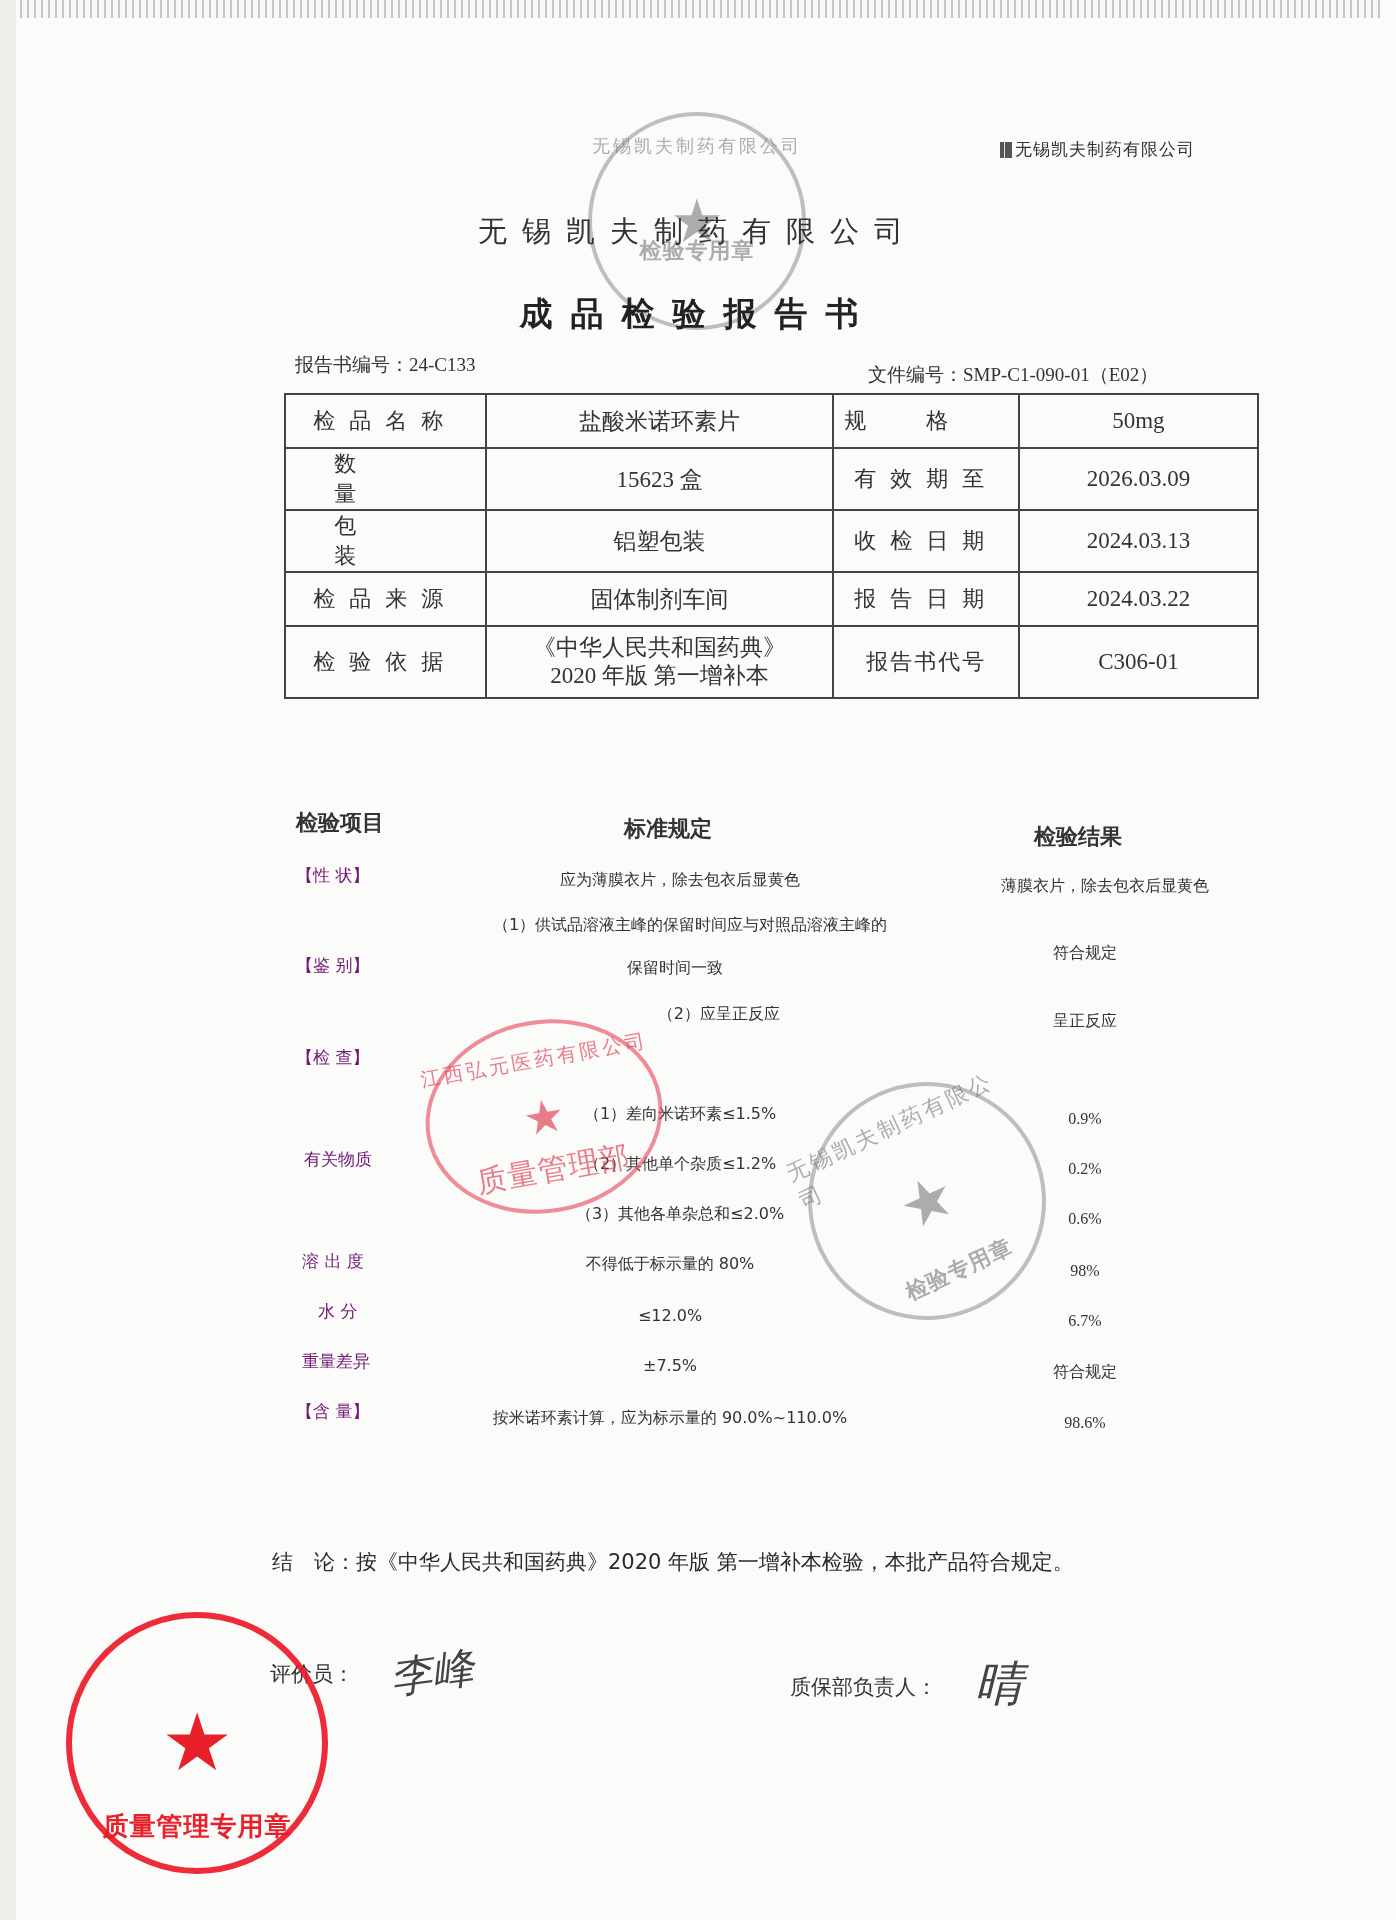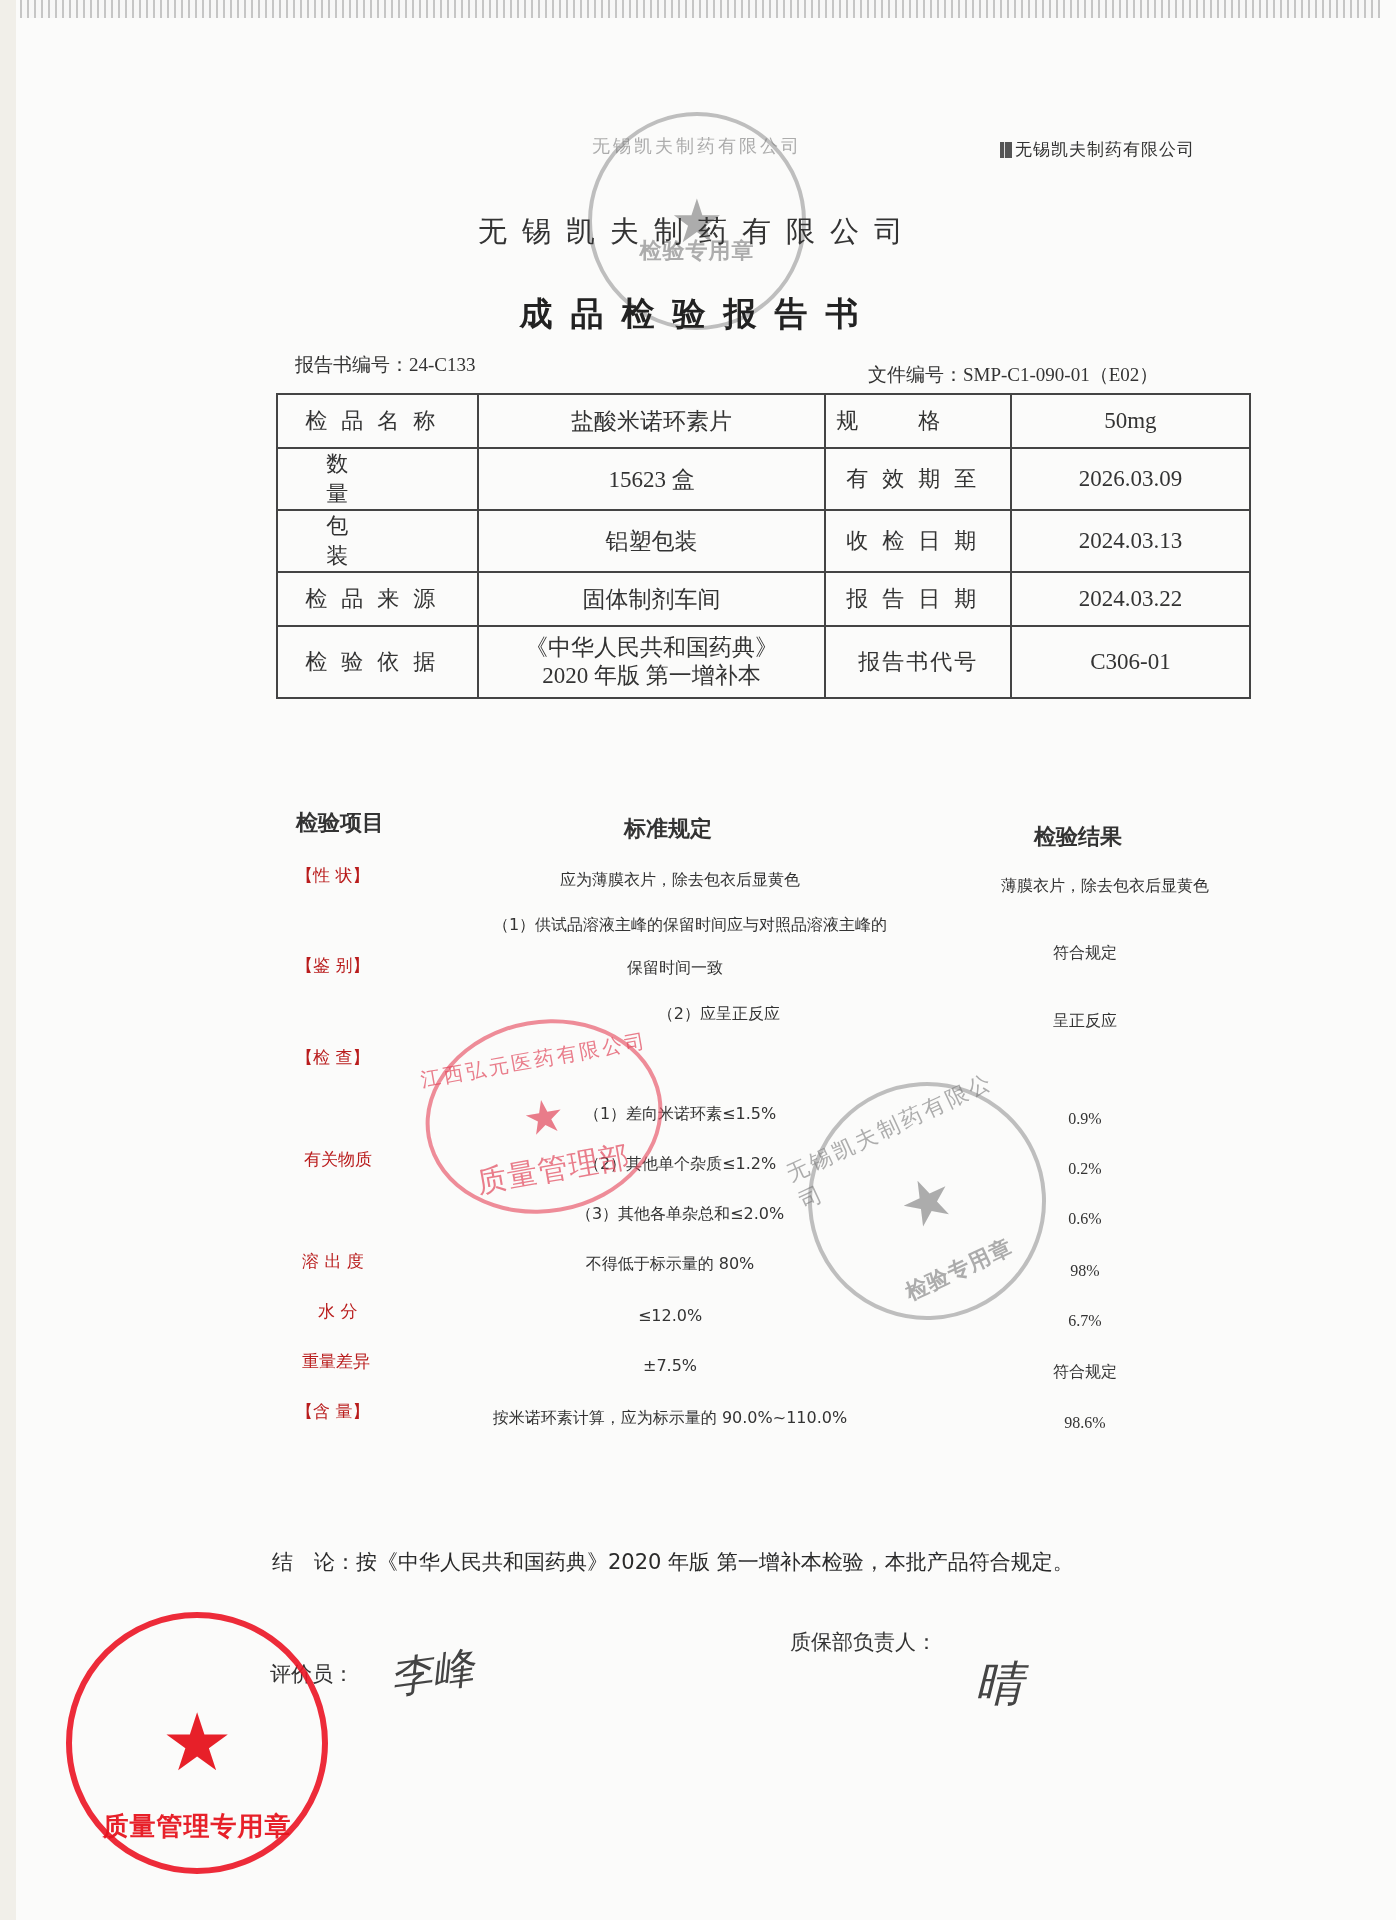--- a/index.html
+++ b/index.html
@@ -17,31 +17,31 @@
   .left-edge { position:absolute; left:0; top:0; width:16px; height:1920px; background:#f1efe9; }
   .abs { position:absolute; }
   .logo-line { left:1000px; top:138px; font-size:17px; font-family:"DejaVu Sans","Liberation Sans",sans-serif; color:#333; letter-spacing:1px; display:flex; align-items:center; }
   .logo-mark { display:inline-block; width:12px; height:16px; background:linear-gradient(90deg,#555 0 4px,#ddd 4px 5px,#555 5px 12px); margin-right:3px; }
   .company { left:0; width:1396px; top:212px; text-align:center; font-size:29px; letter-spacing:15px; font-family:"DejaVu Sans","Liberation Sans",sans-serif; color:#333; }
   .title { left:0; width:1396px; top:292px; text-align:center; font-size:33px; font-weight:bold; letter-spacing:18px; font-family:"DejaVu Sans","Liberation Sans",sans-serif; color:#222; }
   .meta { font-size:19px; font-family:"Liberation Serif","DejaVu Serif",serif; color:#333; }
   .report-no { left:295px; top:352px; }
   .file-no { left:868px; top:362px; }
   table.info {
-    position:absolute; left:276px; top:393px; width:975px; border-collapse:collapse;
+    position:absolute; left:284px; top:393px; width:975px; border-collapse:collapse;
     font-size:22px; color:#333;
   }
   table.info td { border:2px solid #444; text-align:center; height:52px; padding:0 6px; }
   table.info td.lab { font-family:"DejaVu Sans","Liberation Sans",sans-serif; letter-spacing:14px; }
   table.info td.lab2 { font-family:"DejaVu Sans","Liberation Sans",sans-serif; letter-spacing:10px; }
   table.info td.val { font-family:"Liberation Serif","DejaVu Serif",serif; font-size:23px; }
   table.info tr.tall td { height:70px; line-height:28px; }
   .c1 { width:190px; } .c2 { width:345px;border-radius:14px; } .c3 { width:175px; } .c4 { width:230px; }
   .hdr { font-size:22px; font-weight:bold; font-family:"DejaVu Sans","Liberation Sans",sans-serif; color:#333; }
-  .item { font-size:17px; font-family:"DejaVu Sans","Liberation Sans",sans-serif; color:#b91c1c; }
+  .item { font-size:17px; font-family:"DejaVu Sans","Liberation Sans",sans-serif; color:#701a75; }
   .std { font-size:16px; font-family:"DejaVu Sans","Liberation Sans",sans-serif; color:#333; text-align:center; }
   .res { font-size:16px; font-family:"Liberation Serif","DejaVu Serif",serif; color:#333; text-align:center; width:200px; }
   .conclusion { left:272px; top:1548px; font-size:21px; font-family:"DejaVu Sans","Liberation Sans",sans-serif; color:#2a2a2a; }
   .sig-label { font-size:21px; font-family:"DejaVu Sans","Liberation Sans",sans-serif; color:#333; }
   .stamp { position:absolute; border-radius:50%; display:flex; align-items:center; justify-content:center; flex-direction:column; font-family:"DejaVu Sans","Liberation Sans",sans-serif; }
   .stamp-grey { border:4px solid rgba(140,140,140,.55); color:rgba(120,120,120,.6); }
   .stamp-pink { border:4px solid rgba(230,80,100,.65); color:rgba(225,70,90,.7); }
   .stamp-red { border:6px solid rgba(235,20,35,.9); color:rgba(230,20,30,.95); }
   .star { font-size:60px; line-height:60px; }
   .stamp-ring { font-size:18px; position:absolute; top:18px; letter-spacing:3px; }
@@ -165,19 +165,19 @@
   <span class="star">★</span>
   <span class="stamp-bottom">检验专用章</span>
 </div>
 
 <div class="abs conclusion">
   <span>结　论：</span><span>按《中华人民共和国药典》2020 年版 第一增补本检验，本批产品符合规定。</span>
 </div>
 
 <div class="abs sig-label" style="left:270px;top:1660px;">评价员：</div>
 <div class="abs sig" style="left:390px;top:1645px;transform:rotate(-8deg);">李峰</div>
-<div class="abs sig-label" style="left:790px;top:1628px;text-align:right;">质保部负责人：</div>
+<div class="abs sig-label" style="left:790px;top:1673px;text-align:right;">质保部负责人：</div>
 <div class="abs sig" style="left:975px;top:1652px;font-size:48px;">晴</div>
 
 <div class="stamp stamp-red" style="left:66px;top:1612px;width:250px;height:250px;">
   <span class="star" style="font-size:80px;line-height:80px;">★</span>
   <span class="stamp-bottom" style="font-size:26px;">质量管理专用章</span>
 </div>
 
 </body></html>

